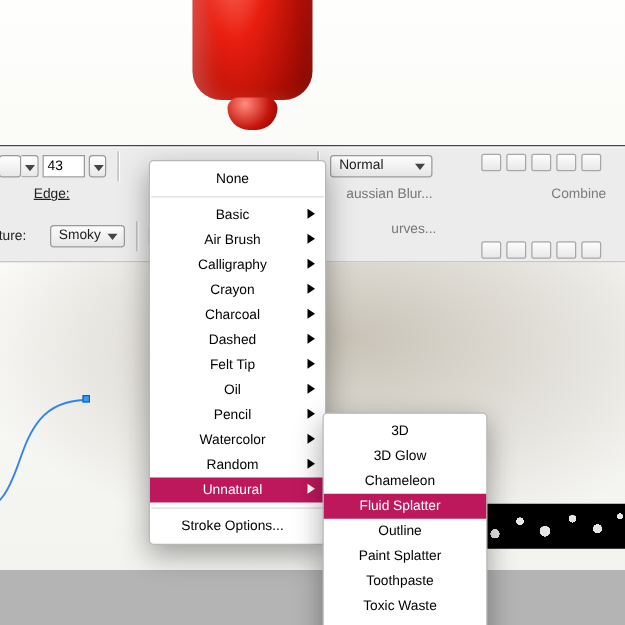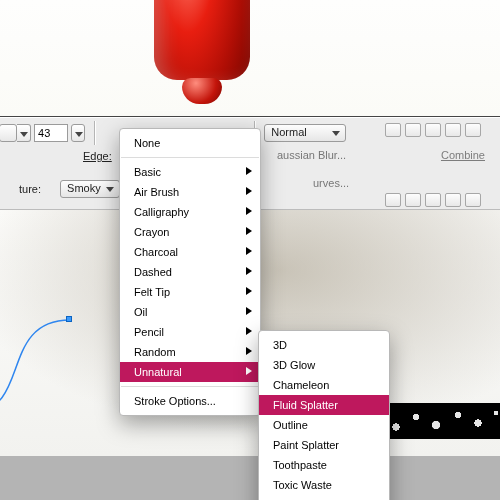--- a/index.html
+++ b/index.html
@@ -52,21 +52,21 @@
   .select::after{content:"";position:absolute;right:5px;top:6px;border-left:4px solid transparent;border-right:4px solid transparent;border-top:5px solid #444;}
   .lbl { color:#222; vertical-align:middle; }
   .btn { display:inline-block; height:18px; padding:1px 10px; background:linear-gradient(#fdfdfd,#e4e4e4); border:1px solid #9b9b9b; border-radius:3px; vertical-align:middle;}
   .divider { display:inline-block; width:1px; height:24px; background:#b5b5b5; vertical-align:middle; margin:0 6px; box-shadow:1px 0 0 #fff;}
 
   .icon-pair { display:inline-block; vertical-align:middle; }
 
   
   .cluster-shapes { position:absolute; right:24px; top:6px; }
   .shape-btn { display:inline-block; width:16px; height:14px; border:1px solid #a7a7a7; background:linear-gradient(#fdfdfd,#e8e8e8); margin-left:1px; border-radius:2px; }
-  .combine-link { position:absolute; right:20px; top:32px; color:#7d7d7d;text-decoration:underline; }
+  .combine-link { position:absolute; right:20px; top:32px; color:#7d7d7d; }
   .style-select { position:absolute; right:20px; top:52px; }
   .path-icons { position:absolute; right:24px; top:76px; }
 
   
   .canvas-mid {
     position:absolute; left:0; top:210px; width:500px; height:246px;
     background: radial-gradient(ellipse 420px 220px at 280px 60px, rgba(160,150,130,0.55), rgba(200,195,185,0.35) 50%, rgba(250,250,250,0) 75%),
                 linear-gradient(#fdfdfb,#f2f2ef);
   }
   .grey-footer { position:absolute; left:0; top:456px; width:500px; height:44px; background:#b4b4b4; }
@@ -93,21 +93,21 @@
       radial-gradient(circle 4px at 160px 10px, #fff 60%, transparent 62%);
     opacity:0.9;
   }
 
   
   .menu {
     position:absolute; background:#fff; border:1px solid #b8b8b8; border-radius:4px;
     box-shadow: 0 8px 22px rgba(0,0,0,0.35); padding:4px 0;
   }
   .menu-item {
-    padding:2px 22px 2px 14px; white-space:nowrap; color:#000; position:relative; line-height:16px;
+    padding:2px 22px 2px 14px; white-space:nowrap; color:#000; position:relative; line-height:16px;text-align:center;
   }
   .menu-item.with-sub::after{
     content:""; position:absolute; right:8px; top:5px;
     border-top:4px solid transparent; border-bottom:4px solid transparent; border-left:6px solid #000;
   }
   .menu-item.highlight { background:#be185d; color:#fff; }
   .menu-item.highlight.with-sub::after{ border-left-color:#fff; }
   .menu-sep { height:1px; background:#dcdcdc; margin:4px 1px; }
 
   .main-menu { left:119px; top:128px; width:142px; }
@@ -133,27 +133,27 @@
     </span>
     <input class="num-input" value="43" style="">
     <span class="dd-arrow" style="border-left:1px solid #9b9b9b;border-radius:3px;"></span>
     <span class="divider"></span>
     
     <span class="divider" style="margin-left:150px;"></span>
     <span class="select" style="min-width:82px;">Normal</span>
   </div>
 
   <div class="panel-row2">
-    <span class="lbl" style="margin-left:88px;text-decoration:underline;">Edge:</span>
+    <span class="lbl" style="margin-left:32px;text-decoration:underline;">Edge:</span>
     
     <span class="lbl g" style="position:absolute; left:282px;">aussian Blur...</span>
   </div>
 
   <div class="panel-row3">
-    <span class="lbl" style="margin-left:24px;">ture:</span>
+    <span class="lbl" style="margin-left:4px;">ture:</span>
     <span class="select" style="min-width:58px;margin-left:16px;">Smoky</span>
     <span class="divider"></span>
     <span class="btn">Edit S</span>
     <span class="lbl g" style="position:absolute; left:282px;padding-left:36px;">urves...</span>
   </div>
 
   <div class="cluster-shapes">
     <span class="shape-btn"></span>
     <span class="shape-btn"></span>
     <span class="shape-btn"></span>
@@ -188,20 +188,21 @@
   <div class="menu-sep"></div>
   <div class="menu-item with-sub">Basic</div>
   <div class="menu-item with-sub">Air Brush</div>
   <div class="menu-item with-sub">Calligraphy</div>
   <div class="menu-item with-sub">Crayon</div>
   <div class="menu-item with-sub">Charcoal</div>
   <div class="menu-item with-sub">Dashed</div>
   <div class="menu-item with-sub">Felt Tip</div>
   <div class="menu-item with-sub">Oil</div>
   <div class="menu-item with-sub">Pencil</div>
+  <div class="menu-item with-sub">Watercolor</div>
   <div class="menu-item with-sub">Random</div>
   <div class="menu-item with-sub highlight">Unnatural</div>
   <div class="menu-sep"></div>
   <div class="menu-item">Stroke Options...</div>
 </div>
 
 <div class="menu sub-menu">
   <div class="menu-item">3D</div>
   <div class="menu-item">3D Glow</div>
   <div class="menu-item">Chameleon</div>

